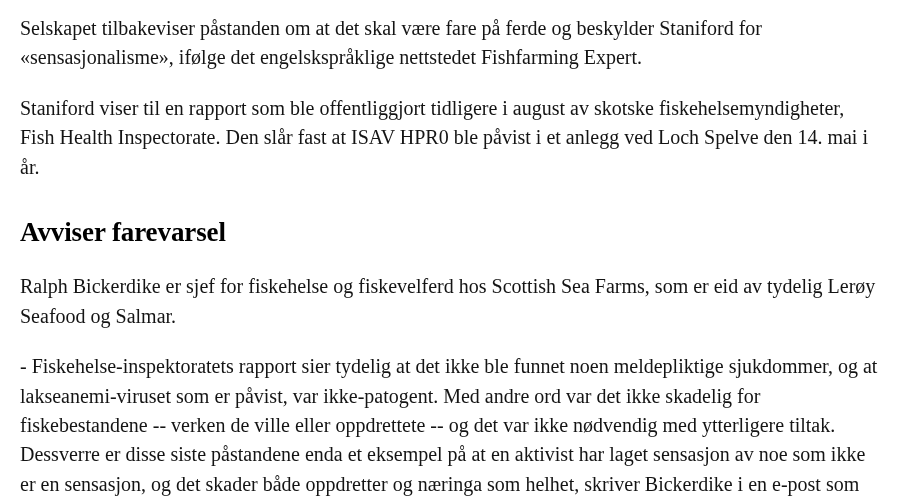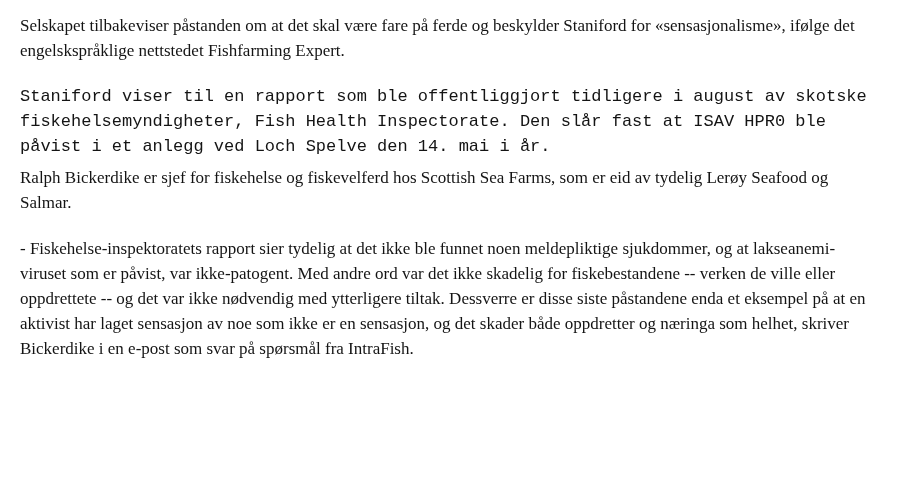--- a/index.html
+++ b/index.html
@@ -13,49 +13,49 @@
     overflow: hidden;
     font-family: "Liberation Serif", "DejaVu Serif", serif;
     color: #1a1a1a;
   }
   .article {
     padding: 14px 20px 0 20px;
     box-sizing: border-box;
     width: 900px;
   }
   .para {
-    font-size: 17px;
+    font-size: 20px;
     line-height: 1.47;
     margin: 0 0 21px 0;
     color: #141414;
     text-align: left;
   }
   .para:last-child {
     margin-bottom: 2px;
   }
   .heading {
     font-size: 27px;
     font-weight: bold;
     line-height: 1.2;
     margin: 0 0 24px 0;
     color: #000000;
     letter-spacing: -0.1px;
   }
   .tight {
-    margin-bottom: 6px;
-    font-family: Liberation Mono, monospace;
+    margin-bottom: 34px;
   }
 </style>
 </head>
 <body>
 
 <div class="article">
 
   <p class="para">Selskapet tilbakeviser påstanden om at det skal være fare på ferde og beskylder Staniford for «sensasjonalisme», ifølge det engelskspråklige nettstedet Fishfarming Expert.</p>
 
   <p class="para tight">Staniford viser til en rapport som ble offentliggjort tidligere i august av skotske fiskehelsemyndigheter, Fish Health Inspectorate. Den slår fast at ISAV HPR0 ble påvist i et anlegg ved Loch Spelve den 14. mai i år.</p>
 
+  <h2 class="heading">Avviser farevarsel</h2>
 
   <p class="para">Ralph Bickerdike er sjef for fiskehelse og fiskevelferd hos Scottish Sea Farms, som er eid av tydelig Lerøy Seafood og Salmar.</p>
 
   <p class="para">- Fiskehelse-inspektoratets rapport sier tydelig at det ikke ble funnet noen meldepliktige sjukdommer, og at lakseanemi-viruset som er påvist, var ikke-patogent. Med andre ord var det ikke skadelig for fiskebestandene -- verken de ville eller oppdrettete -- og det var ikke nødvendig med ytterligere tiltak. Dessverre er disse siste påstandene enda et eksempel på at en aktivist har laget sensasjon av noe som ikke er en sensasjon, og det skader både oppdretter og næringa som helhet, skriver Bickerdike i en e-post som svar på spørsmål fra IntraFish.</p>
 
 </div>
 
 </body></html>

